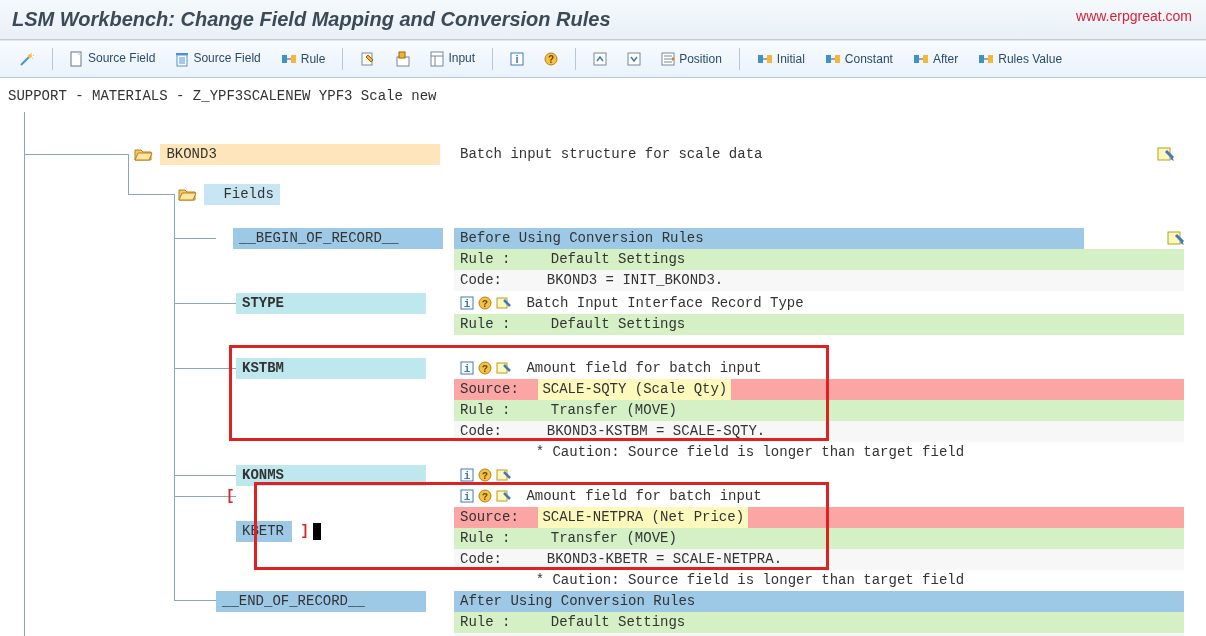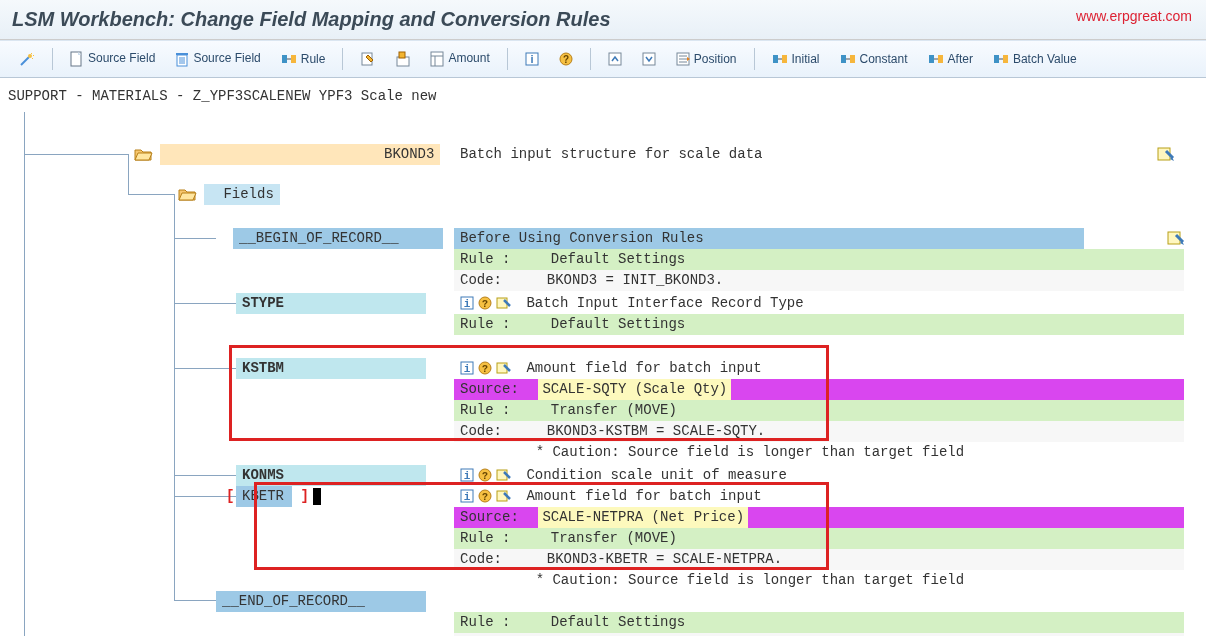--- a/index.html
+++ b/index.html
@@ -130,21 +130,21 @@
     width:20px;
     height:18px;
   }
 
   .seg-green { background:#d4f0c4; display:inline-block; padding:0 4px;}
   .seg-yellow { background:#fdf9bd; display:inline-block; padding:0 4px;}
 
   .bg-row-blue  { background:#9dc9e6; }
   .bg-row-white2{ background:#f7f7f7; }
   .bg-row-green { background:#d4f0c4; }
-  .bg-row-yellow{ background:#d946ef; }
+  .bg-row-yellow{ background:#fca5a5; }
   .bg-row-white { background:#ffffff; }
 
   .clabel {
     display:inline-block;
     width: 70px;
   }
 
   .redbox {
     position:absolute;
     border: 3px solid #d22;
@@ -211,21 +211,21 @@
         <rect x="1" y="6" width="12" height="9" fill="#fff" stroke="#789"></rect>
         <rect x="3" y="1" width="6" height="6" fill="#f2b430" stroke="#a06000"></rect>
       </svg>
   </span>
   <span class="tb-btn">
     <svg class="tb-icon" width="14" height="16">
         <rect x="1" y="1" width="12" height="14" fill="#fff" stroke="#789"></rect>
         <line x1="1" y1="5" x2="13" y2="5" stroke="#789"></line>
         <line x1="5" y1="5" x2="5" y2="15" stroke="#789"></line>
       </svg>
-    <span>Amount</span>
+    <span>Input</span>
   </span>
   <span class="tb-sep"></span>
   <span class="tb-btn">
     <svg class="tb-icon" width="14" height="14">
         <rect x="1" y="1" width="12" height="12" fill="#fff" stroke="#3e7ab8"></rect>
         <text x="7" y="11" text-anchor="middle" font-size="11" font-weight="bold" fill="#3e7ab8">i</text>
       </svg>
   </span>
   <span class="tb-btn">
     <svg class="tb-icon" width="14" height="14">
@@ -280,21 +280,21 @@
         <path d="M6 7 L10 7" stroke="#555"></path>
       </svg>
     <span>After</span>
   </span>
   <span class="tb-btn">
     <svg class="tb-icon" width="16" height="14">
         <rect x="1" y="3" width="5" height="8" fill="#3e92c6"></rect>
         <rect x="10" y="3" width="5" height="8" fill="#f6b63c"></rect>
         <path d="M6 7 L10 7" stroke="#555"></path>
       </svg>
-    <span>Batch Value</span>
+    <span>Rules Value</span>
   </span>
 </div>
 
 <div class="content">
   <div class="path-line">SUPPORT - MATERIALS - Z_YPF3SCALENEW YPF3 Scale new</div>
 
   <div class="tree-wrap">
 
     <div class="vline" style="left:8px; top:0px; height:530px;"></div>
     <div class="hline" style="left:8px; top:42px; width:104px;"></div>
@@ -307,21 +307,21 @@
     <div class="hline" style="left:158px; top:256px; width:62px;"></div>
     <div class="hline" style="left:158px; top:363px; width:62px;"></div>
     <div class="hline" style="left:158px; top:384px; width:62px;"></div>
     <div class="hline" style="left:158px; top:488px; width:42px;"></div>
 
     <div class="row" style="position:absolute; left:118px; top:32px;">
       <svg width="18" height="14" style="vertical-align:middle">
           <path d="M1 3 L1 13 L17 13 L17 5 L9 5 L7 3 Z" fill="#f6c66e" stroke="#b88018"></path>
           <path d="M1 13 L4 6 L18 6 L15 13 Z" fill="#ffe6a0" stroke="#b88018"></path>
         </svg>
-      <span class="field-name bg-orange" style="min-width:280px;text-align:right;">BKOND3</span>
+      <span class="field-name bg-orange" style="min-width:280px;">BKOND3</span>
     </div>
     <div class="rbar" style="top:32px;">
       <span>Batch input structure for scale data</span>
       <span class="note-icon">
         <svg width="20" height="18">
             <rect x="2" y="3" width="12" height="12" fill="#fff7c0" stroke="#b8a018"></rect>
             <path d="M10 6 L17 13" stroke="#3e7ab8" stroke-width="3"></path>
             <path d="M16 12 L18 16 L14 14 Z" fill="#3e7ab8"></path>
           </svg>
       </span>
@@ -408,26 +408,25 @@
           </svg>
         <svg width="14" height="14">
             <circle cx="7" cy="7" r="6" fill="#f6c042" stroke="#b88018"></circle>
             <text x="7" y="11" text-anchor="middle" font-size="10" font-weight="bold" fill="#664400">?</text>
           </svg>
         <svg width="16" height="14">
             <rect x="1" y="2" width="10" height="10" fill="#fff7c0" stroke="#b8a018"></rect>
             <path d="M8 4 L14 10" stroke="#3e7ab8" stroke-width="2.5"></path>
           </svg>
       </span>
-      <span>Condition scale unit of measure</span>
     </div>
 
     <div class="row" style="position:absolute; left:220px; top:374px;">
       <span class="brackets" style="position:absolute; left:-10px;">[</span>
-      <span class="field-name bg-blue" style="min-width:56px;">KBETR</span>
+      <span class="field-name bg-blue" style="min-width:56px;margin-top:35px;">KBETR</span>
       <span class="brackets">]</span>
       <span style="display:inline-block; width:8px; height:17px; background:#000; vertical-align:middle; margin-left:-4px;"></span>
     </div>
     <div class="rbar bg-row-white" style="top:374px;">
       <span class="ic-wrap">
         <svg width="14" height="14">
             <rect x="1" y="1" width="12" height="12" fill="#fff" stroke="#3e7ab8"></rect>
             <text x="7" y="11" text-anchor="middle" font-size="11" font-weight="bold" fill="#3e7ab8">i</text>
           </svg>
         <svg width="14" height="14">
@@ -442,20 +441,21 @@
       <span>Amount field for batch input</span>
     </div>
     <div class="rbar bg-row-yellow" style="top:395px;"><span class="clabel">Source:</span>&nbsp;<span class="seg-yellow">SCALE-NETPRA (Net Price)</span></div>
     <div class="rbar bg-row-green" style="top:416px;"><span class="clabel">Rule :</span>&nbsp;&nbsp;<span class="seg-green">Transfer (MOVE)</span></div>
     <div class="rbar bg-row-white2" style="top:437px;"><span class="clabel">Code:</span>&nbsp;&nbsp;<span>BKOND3-KBETR = SCALE-NETPRA.</span></div>
     <div class="rbar bg-row-white" style="top:458px;">&nbsp;&nbsp;&nbsp;&nbsp;&nbsp;&nbsp;&nbsp;&nbsp;&nbsp;<span>* Caution: Source field is longer than target field</span></div>
 
     <div class="row" style="position:absolute; left:200px; top:479px;">
       <span class="field-name bg-blue" style="min-width:210px;">__END_OF_RECORD__</span>
     </div>
+    <div class="rbar bg-row-blue" style="top:479px;"><span>After Using Conversion Rules</span></div>
     <div class="rbar bg-row-green" style="top:500px;"><span class="clabel">Rule :</span>&nbsp;&nbsp;<span class="seg-green">Default Settings</span></div>
     <div class="rbar bg-row-white2" style="top:521px;"><span class="clabel">Code:</span>&nbsp;&nbsp;<span>transfer record.</span></div>
 
     <div class="redbox" style="left:213px; top:233px; width:600px; height:96px;"></div>
     <div class="redbox" style="left:238px; top:370px; width:575px; height:88px;"></div>
 
     <div style="height:548px;"></div>
   </div>
 </div>
 

